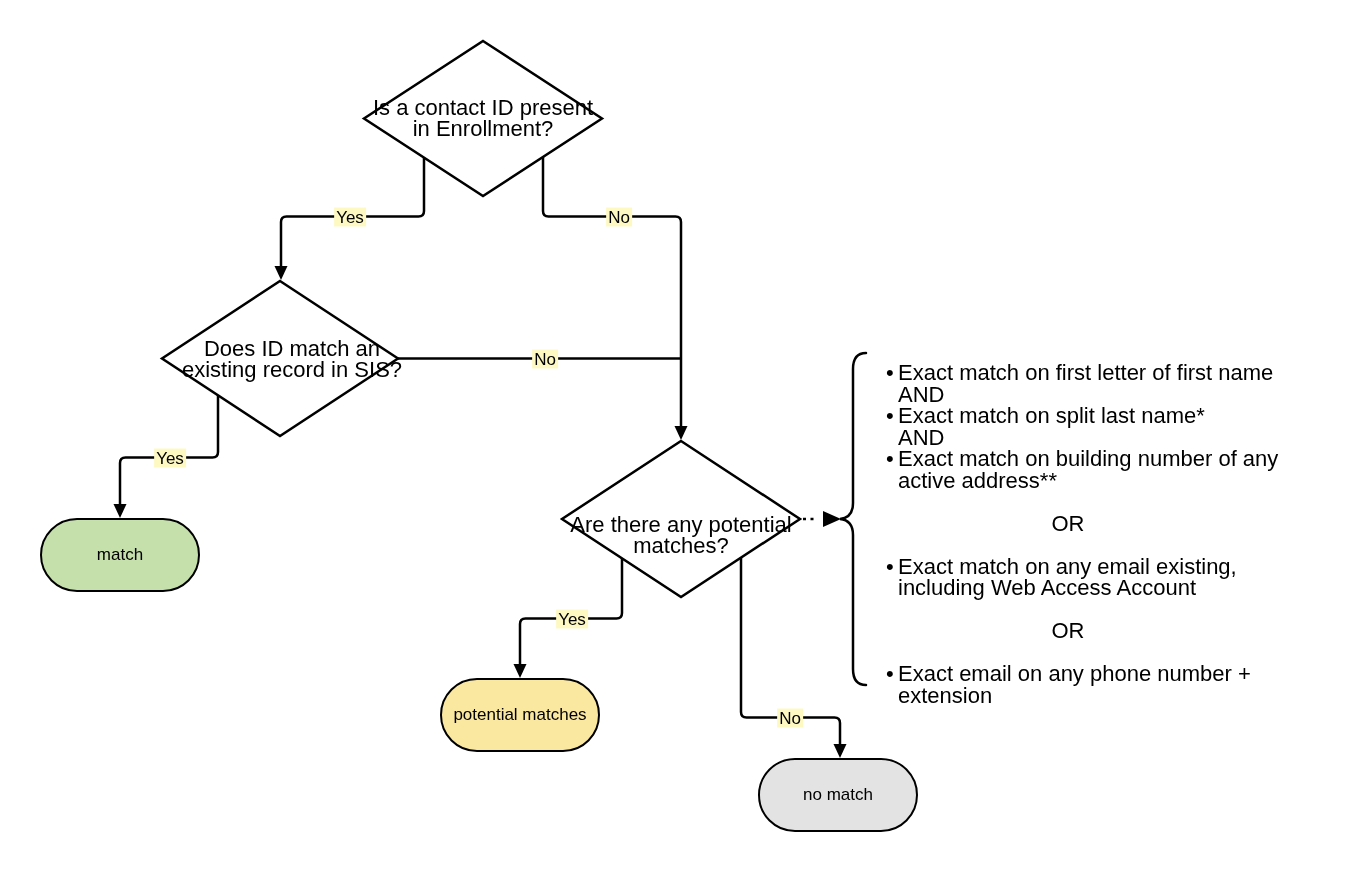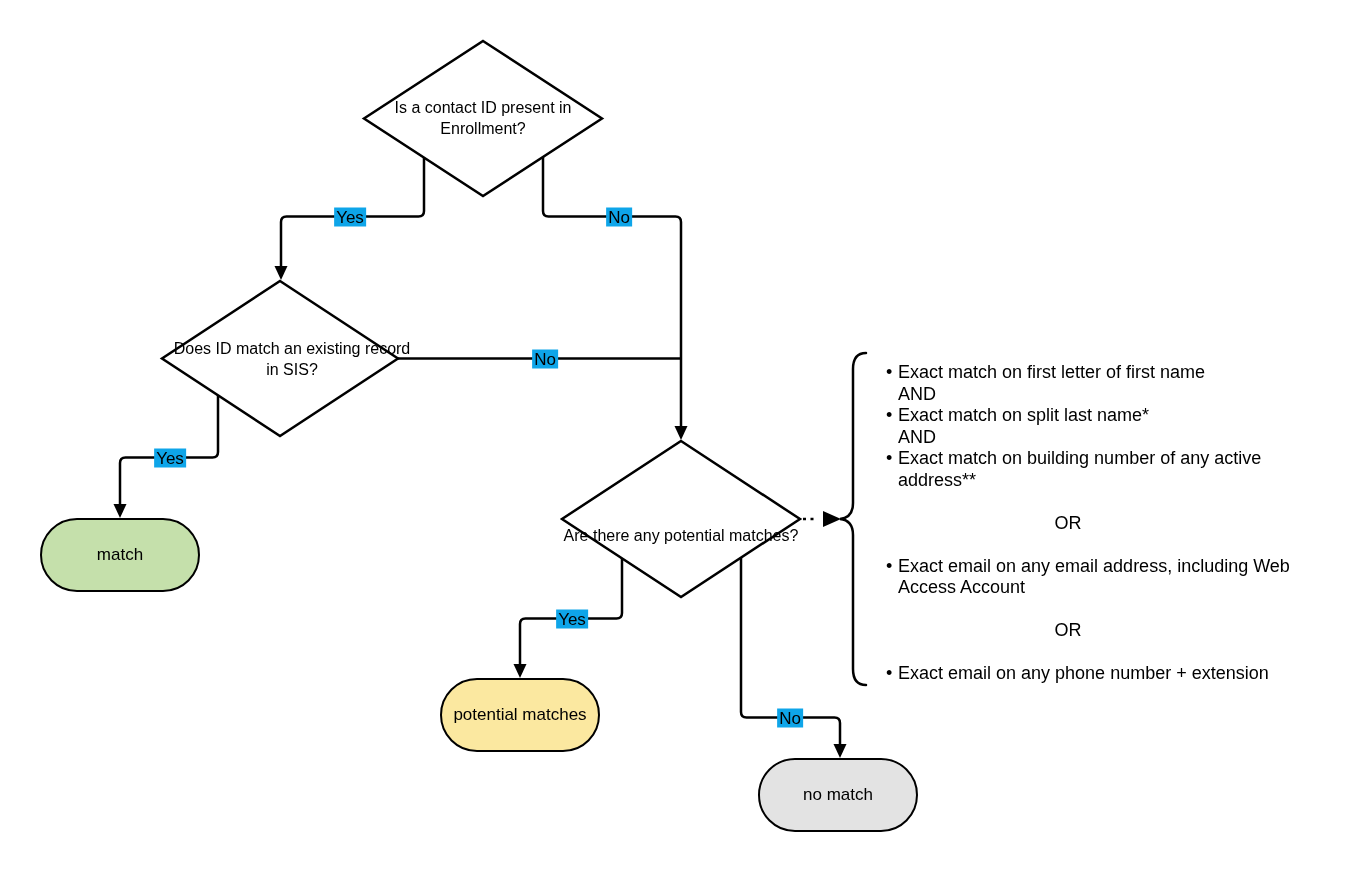--- a/index.html
+++ b/index.html
@@ -3,34 +3,34 @@
 <meta charset="utf-8">
 <style>
   html,body{margin:0;padding:0;background:#ffffff;}
   .stage{
     position:relative;width:1360px;height:880px;background:#ffffff;overflow:hidden;
     font-family:"Liberation Sans",sans-serif;color:#000000;
   }
   .stage svg{position:absolute;left:0;top:0;}
   .node-label{
     position:absolute;transform:translate(-50%,-50%);
-    width:240px;text-align:center;font-size:16px;line-height:21px;
+    width:240px;text-align:center;font-size:22px;line-height:21px;
   }
   .terminal{
     position:absolute;width:160px;height:74px;border:2.5px solid #000;
     border-radius:38px;display:flex;align-items:center;justify-content:center;
     font-size:17px;box-sizing:border-box;
   }
   .edge-label{
     position:absolute;transform:translate(-50%,-50%);
-    background:#0ea5e9;padding:0 2px;font-size:17px;line-height:19px;
+    background:#fef9c3;padding:0 2px;font-size:17px;line-height:19px;
   }
   .criteria{
     position:absolute;left:886px;top:362px;width:412px;
-    font-size:18px;line-height:21.5px;
+    font-size:22px;line-height:21.5px;
   }
   .crit{padding-left:12px;}
   .crit.bullet::before{content:"\2022";display:inline-block;width:12px;margin-left:-12px;}
   .crit.or{text-align:center;margin:21.5px 48px 21.5px 0;padding-left:0;}
 </style>
 </head>
 <body>
 
 <div class="stage">
 
@@ -84,18 +84,18 @@
   <div class="edge-label" style="left:572px;top:619px;">Yes</div>
   <div class="edge-label" style="left:790px;top:718px;">No</div>
 
   <div class="criteria">
     <div class="crit bullet">Exact match on first letter of first name</div>
     <div class="crit plain">AND</div>
     <div class="crit bullet">Exact match on split last name*</div>
     <div class="crit plain">AND</div>
     <div class="crit bullet">Exact match on building number of any active address**</div>
     <div class="crit or">OR</div>
-    <div class="crit bullet">Exact email on any email address, including Web Access Account</div>
+    <div class="crit bullet">Exact match on any email existing, including Web Access Account</div>
     <div class="crit or">OR</div>
     <div class="crit bullet">Exact email on any phone number + extension</div>
   </div>
 
 </div>
 
 </body></html>

